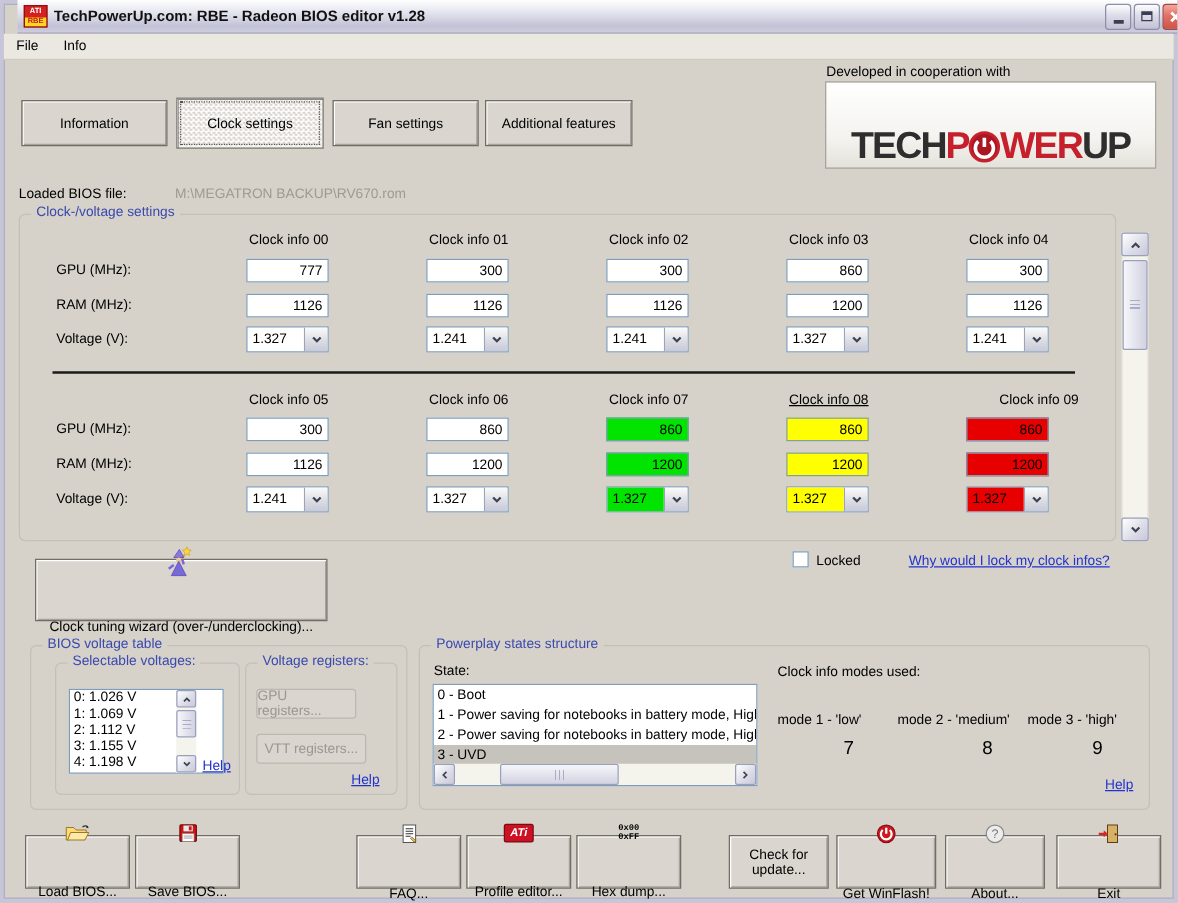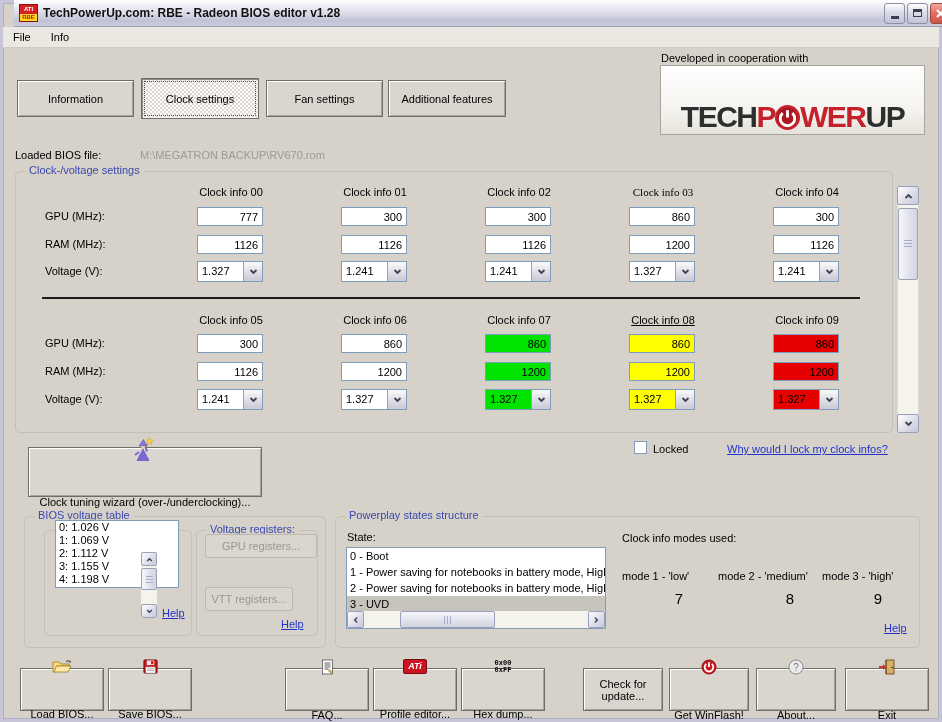--- a/index.html
+++ b/index.html
@@ -144,21 +144,21 @@
   <div class="lbl" style="left:15px;top:149px;">Loaded BIOS file:</div>
   <div class="lbl dim" style="left:140px;top:149px;">M:\MEGATRON BACKUP\RV670.rom</div>
 
   <div class="grp" style="left:15px;top:171px;width:878px;height:262px;">
     <span class="glab">Clock-/voltage settings</span>
   </div>
 
   <div class="hdr" style="left:175px;top:186px;">Clock info 00</div>
   <div class="hdr" style="left:319px;top:186px;">Clock info 01</div>
   <div class="hdr" style="left:463px;top:186px;">Clock info 02</div>
-  <div class="hdr" style="left:607px;top:186px;font-family:Liberation Serif, serif;">Clock info 03</div>
+  <div class="hdr" style="left:607px;top:186px;">Clock info 03</div>
   <div class="hdr" style="left:751px;top:186px;">Clock info 04</div>
 
   <div class="lbl" style="left:45px;top:210px;">GPU (MHz):</div>
   <div class="lbl" style="left:45px;top:238px;">RAM (MHz):</div>
   <div class="lbl" style="left:45px;top:265px;">Voltage (V):</div>
 
   <input class="tb" style="left: 197px; top: 207px;" value="777">
   <input class="tb" style="left: 341px; top: 207px;" value="300">
   <input class="tb" style="left: 485px; top: 207px;" value="300">
   <input class="tb" style="left: 629px; top: 207px;" value="860">
@@ -210,21 +210,21 @@
         </svg>
       </span>
     </div>
 
   <div class="sep" style="left:42px;top:297px;width:818px;height:2px;"></div>
 
   <div class="hdr" style="left:175px;top:314px;">Clock info 05</div>
   <div class="hdr" style="left:319px;top:314px;">Clock info 06</div>
   <div class="hdr" style="left:463px;top:314px;">Clock info 07</div>
   <div class="hdr" style="left:607px;top:314px;text-decoration:underline;">Clock info 08</div>
-  <div class="hdr" style="left:751px;top:314px;">Clock info 09</div>
+  <div class="hdr" style="left:751px;top:314px;text-align:right;">Clock info 09</div>
 
   <div class="lbl" style="left:45px;top:337px;">GPU (MHz):</div>
   <div class="lbl" style="left:45px;top:365px;">RAM (MHz):</div>
   <div class="lbl" style="left:45px;top:393px;">Voltage (V):</div>
 
   <input class="tb" style="left: 197px; top: 334px;" value="300">
   <input class="tb" style="left: 341px; top: 334px;" value="860">
   <input class="tb bg-g" style="left: 485px; top: 334px;" value="860">
   <input class="tb bg-y" style="left: 629px; top: 334px;" value="860">
   <input class="tb bg-r" style="left: 773px; top: 334px;" value="860">
@@ -308,21 +308,21 @@
     </div>
     <div class="tlab">Clock tuning wizard (over-/underclocking)...</div>
   </div>
 
   <div class="grp" style="left:24px;top:516px;width:302px;height:132px;">
     <span class="glab">BIOS voltage table</span>
   </div>
   <div class="grp" style="left:44px;top:530px;width:148px;height:106px;">
     <span class="glab">Selectable voltages:</span>
   </div>
-  <div class="lb" style="left:55px;top:520px;width:124px;height:68px;">
+  <div class="lb" style="left:55px;top:551px;width:124px;height:68px;">
     <div class="li" style="height:13px;line-height:13px;">0: 1.026 V</div>
     <div class="li" style="height:13px;line-height:13px;">1: 1.069 V</div>
     <div class="li" style="height:13px;line-height:13px;">2: 1.112 V</div>
     <div class="li" style="height:13px;line-height:13px;">3: 1.155 V</div>
     <div class="li" style="height:13px;line-height:13px;">4: 1.198 V</div>
   </div>
   <div class="sb-track" style="left:141px;top:552px;width:16px;height:66px;border:none;"></div>
   <div class="sb-btn" style="left:141px;top:552px;width:16px;height:14px;">
       <svg width="7" height="5" viewBox="0 0 9 6">
         <path d="M1.5 5 L4.5 2 L7.5 5" fill="none" stroke="#3c4250" stroke-width="1.8"></path>
@@ -334,21 +334,21 @@
   <div class="sb-btn" style="left:141px;top:604px;width:16px;height:14px;">
       <svg width="7" height="5" viewBox="0 0 9 6">
         <path d="M1.5 1 L4.5 4 L7.5 1" fill="none" stroke="#3c4250" stroke-width="1.8"></path>
       </svg>
     </div>
   <a class="link" style="left:162px;top:607px;">Help</a>
 
   <div class="grp" style="left:196px;top:530px;width:122px;height:106px;">
     <span class="glab">Voltage registers:</span>
   </div>
-  <div class="btn-dis" style="left:205px;top:534px;width:112px;height:24px;">
+  <div class="btn-dis" style="left:205px;top:551px;width:80px;height:24px;">
       <span>GPU registers...</span>
     </div>
   <div class="btn-dis" style="left:205px;top:587px;width:88px;height:24px;">
       <span>VTT registers...</span>
     </div>
   <a class="link" style="left:281px;top:618px;">Help</a>
 
   <div class="grp" style="left:335px;top:516px;width:585px;height:132px;">
     <span class="glab">Powerplay states structure</span>
   </div>

